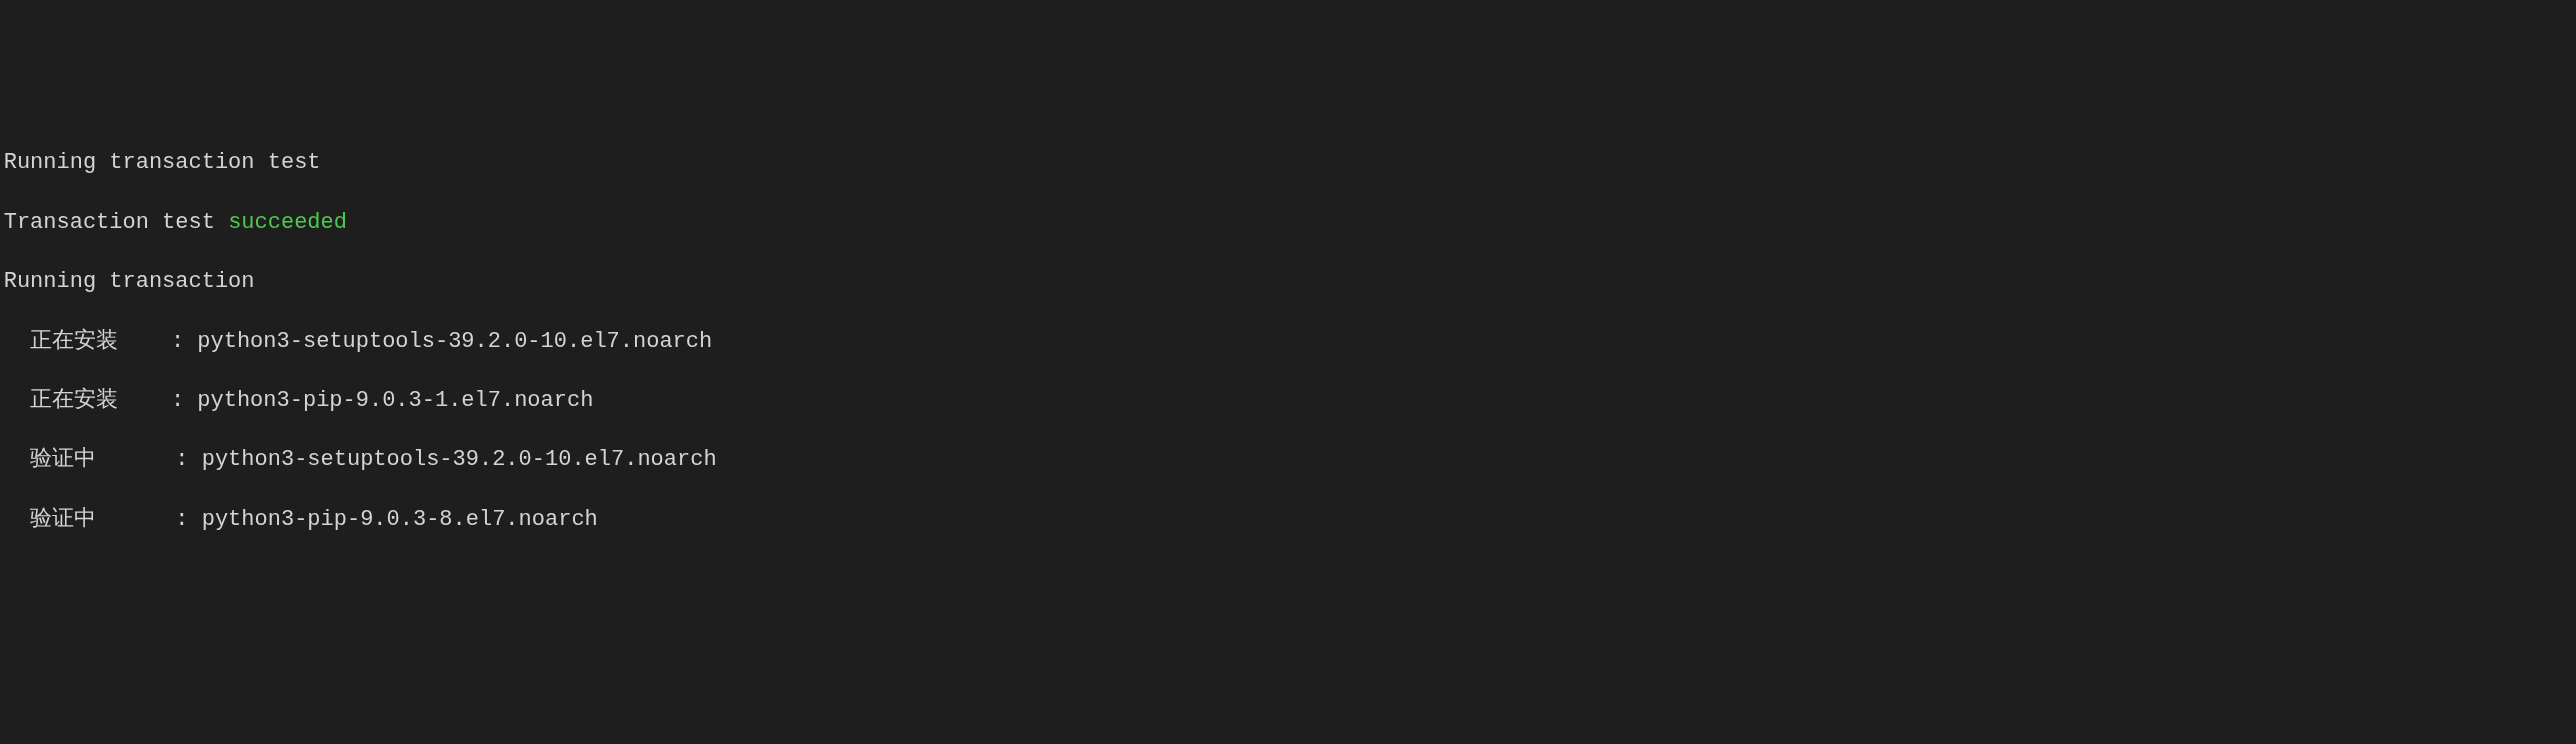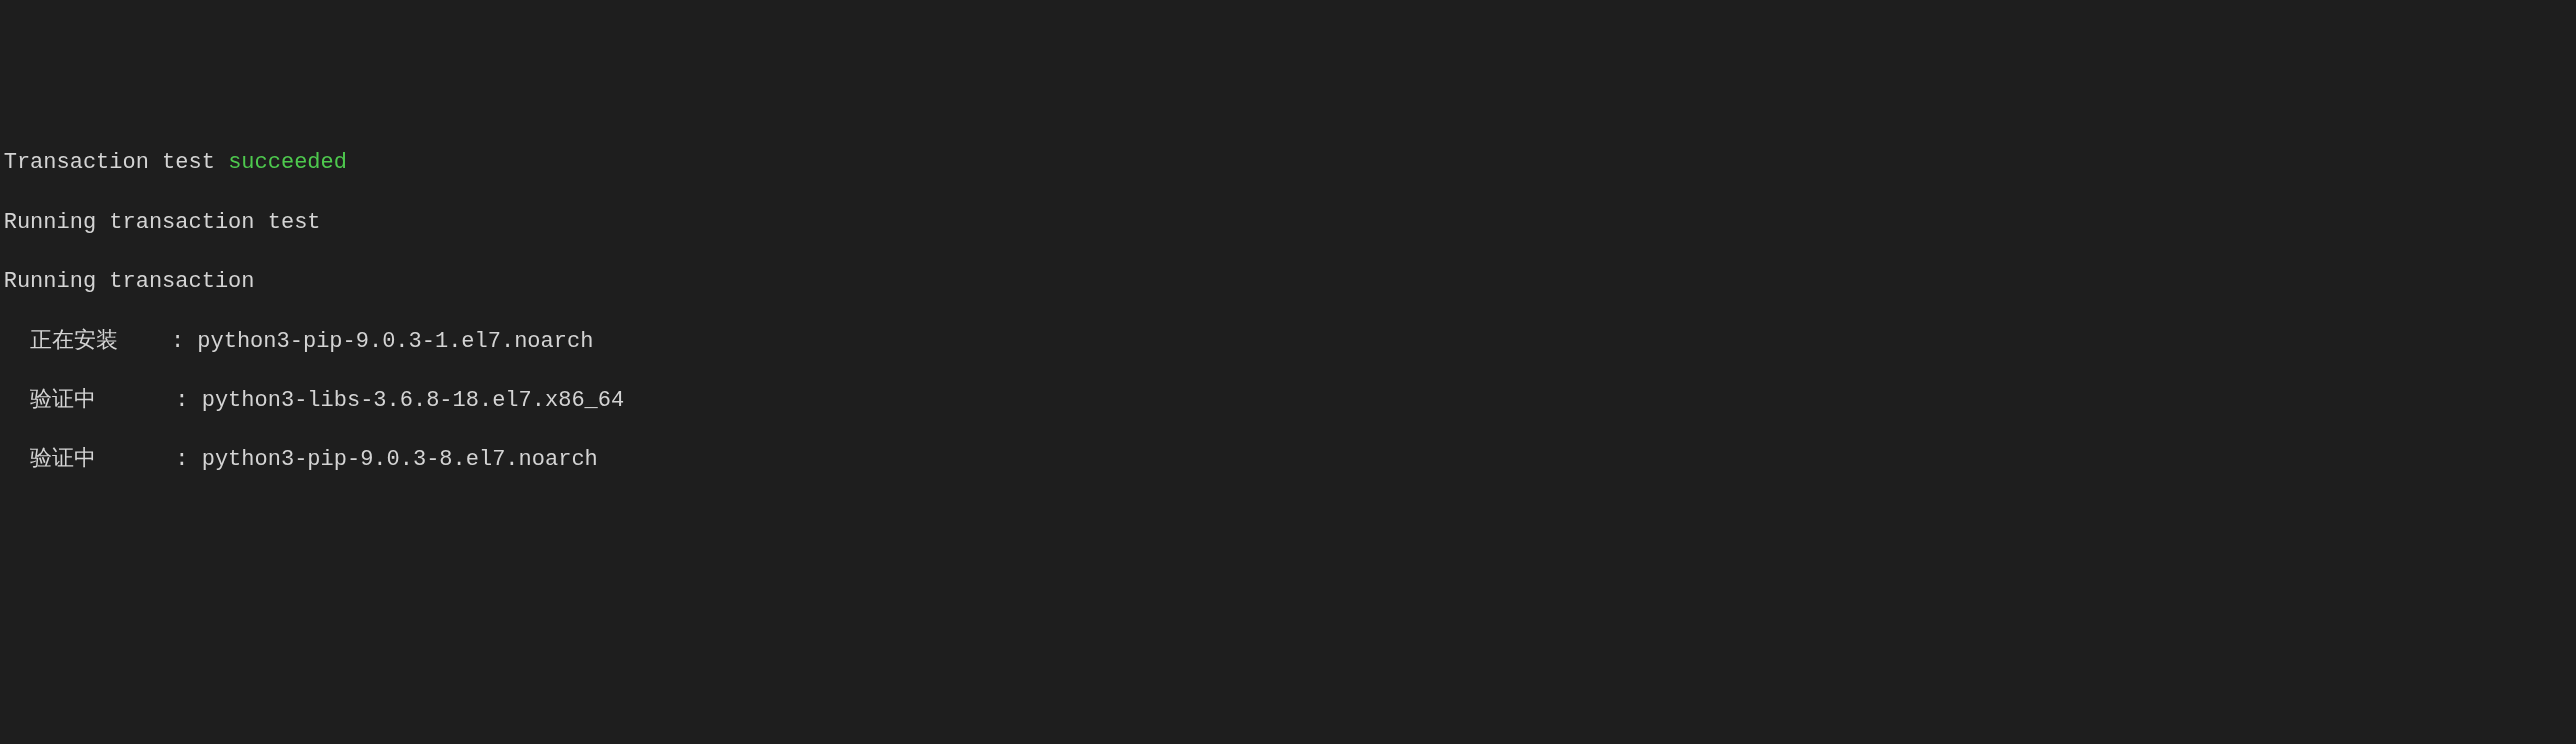--- a/index.html
+++ b/index.html
@@ -26,25 +26,26 @@
   .line {
     display: block;
   }
 </style>
 </head>
 <body>
 
 
 
 <div class="terminal">
+<span class="line">Running transaction test</span>
 <span class="line"><span>Transaction test </span><span class="green">succeeded</span></span>
-<span class="line">Running transaction test</span>
 <span class="line">Running transaction</span>
+<span class="line">  <span>正在安装</span>    <span>: </span><span>python3-setuptools-39.2.0-10.el7.noarch</span></span>
 <span class="line">  <span>正在安装</span>    <span>: </span><span>python3-pip-9.0.3-1.el7.noarch</span></span>
-<span class="line">  <span>验证中</span>      <span>: </span><span>python3-libs-3.6.8-18.el7.x86_64</span></span>
+<span class="line">  <span>验证中</span>      <span>: </span><span>python3-setuptools-39.2.0-10.el7.noarch</span></span>
 <span class="line">  <span>验证中</span>      <span>: </span><span>python3-pip-9.0.3-8.el7.noarch</span></span>
 
 
 
 
 
 
 
 
 

